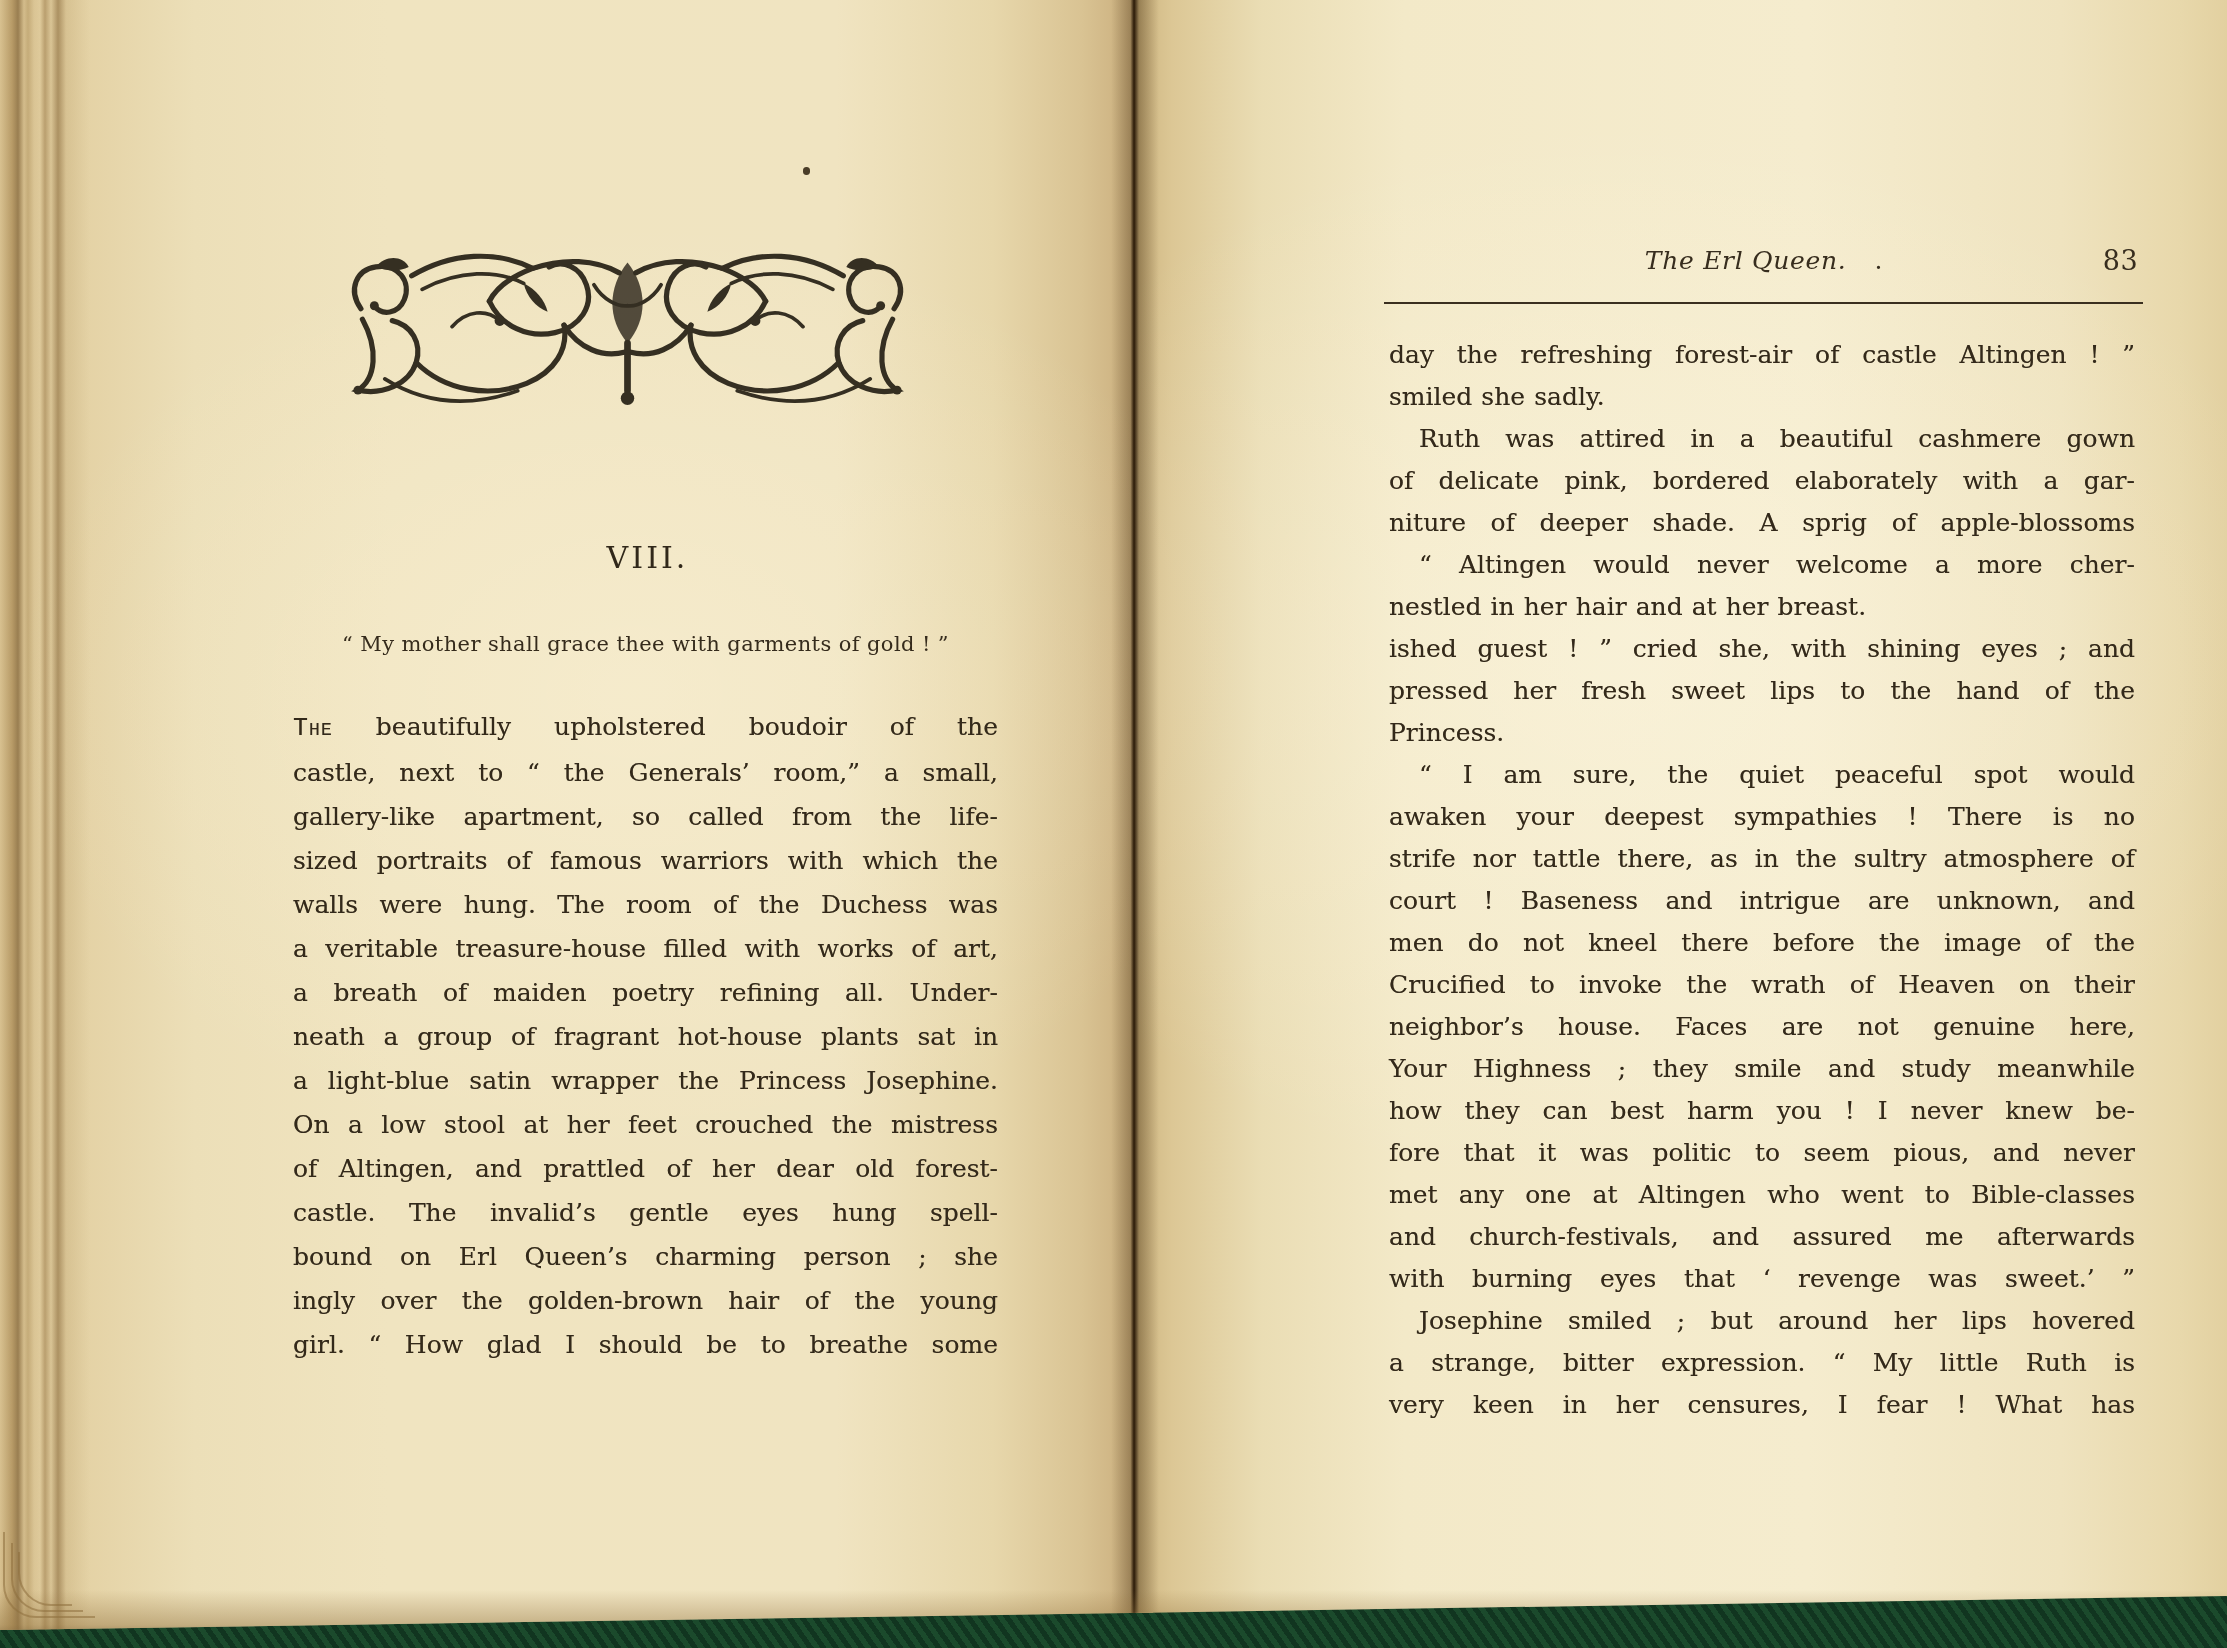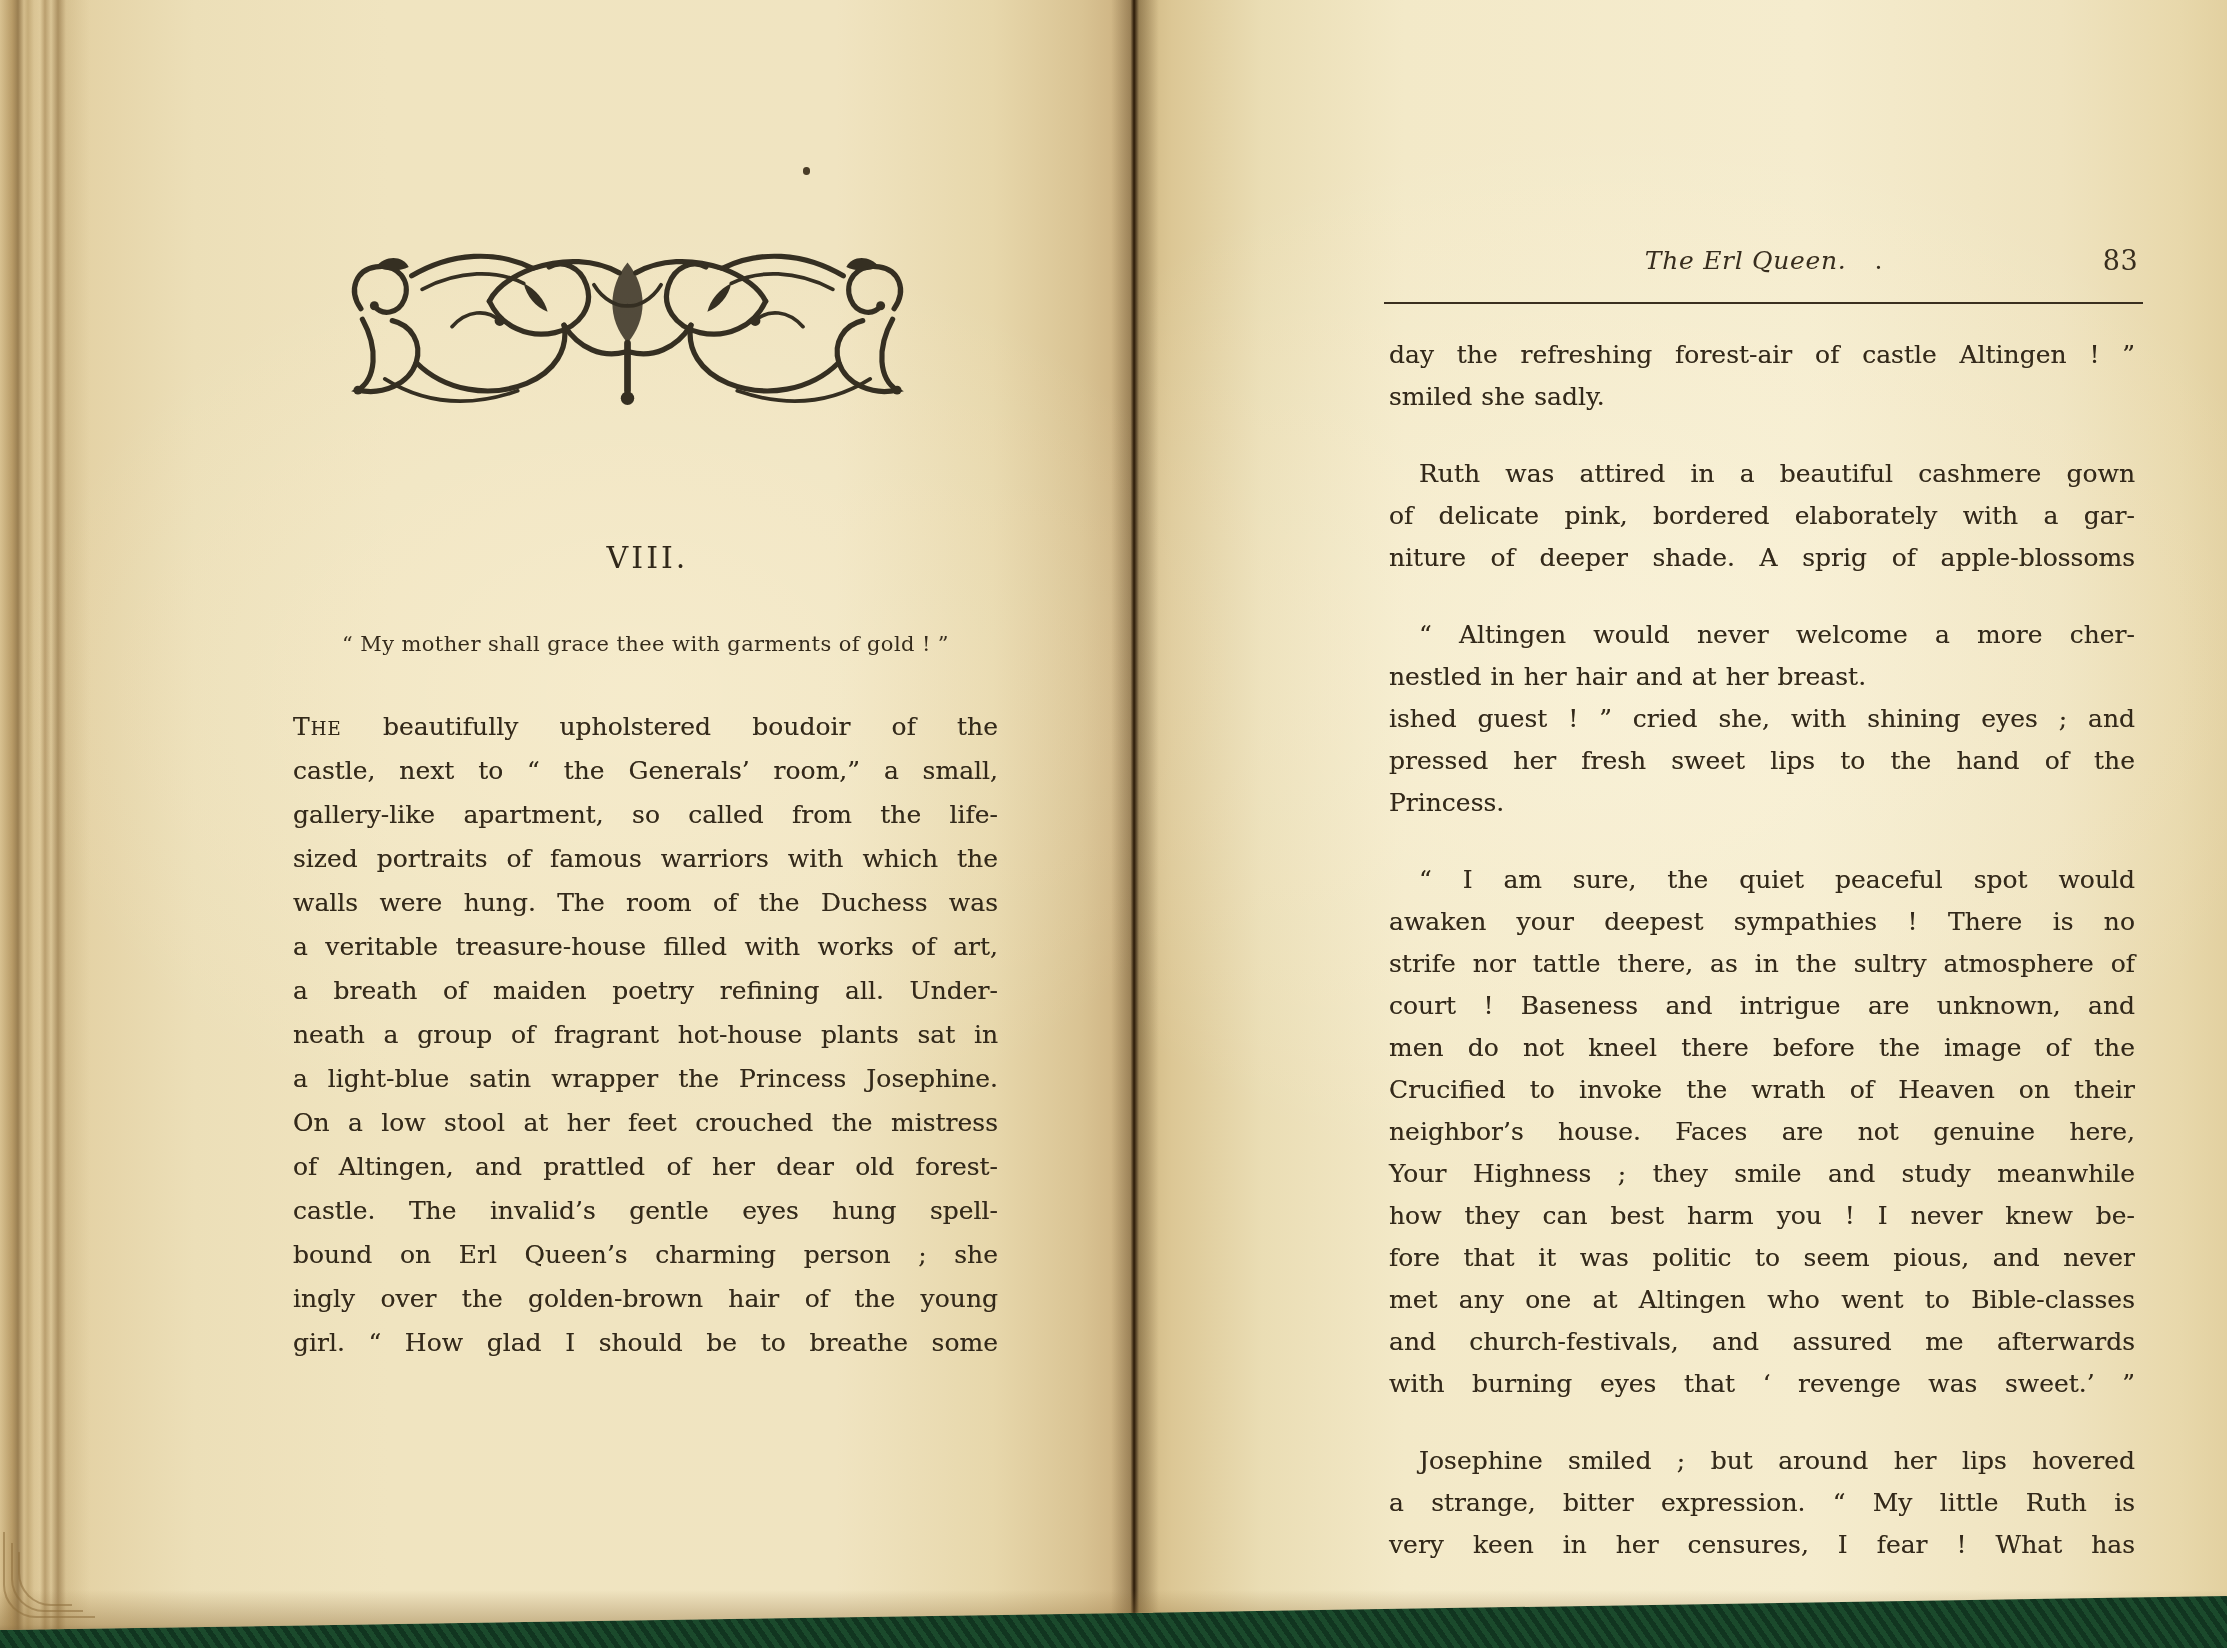--- a/index.html
+++ b/index.html
@@ -69,24 +69,24 @@
   .chapter{position:absolute;left:295px;top:540px;width:705px;text-align:center;
     font-size:30px;letter-spacing:3px;color:#31281a;}
   .epigraph{position:absolute;left:265px;top:632px;width:761px;text-align:center;
     font-size:21px;letter-spacing:0.4px;color:#352b1c;}
   .textblock{color:#33291a;font-size:25px;}
   .textblock .line{
     text-align:justify;text-align-last:justify;word-spacing:1.1px;
     text-shadow:0 0 0.4px rgba(40,30,15,.45);
   }
   .textblock .line.end{text-align-last:left;}
-  .textblock .line.indent{text-indent:30px;margin-top:35px;}
+  .textblock .line.indent{text-indent:30px;}
   .lefttext{position:absolute;left:293px;top:705px;width:705px;}
   .lefttext .line{line-height:44px;}
-  .lead-caps{font-variant:small-caps;letter-spacing:1.1px;}
+  .lead-caps{font-variant:small-caps;letter-spacing:1.1px;font-family:Liberation Mono, monospace;}
   
   .runhead{position:absolute;left:250px;top:246px;width:758px;height:36px;color:#372d1e;}
   .runhead .title-wrap{display:block;text-align:center;font-style:italic;font-size:25px;letter-spacing:0.7px;}
   .runhead .stray{display:inline-block;margin-left:28px;font-style:normal;}
   .runhead .folio{position:absolute;right:4.5px;top:-1.5px;font-size:27px;font-style:normal;letter-spacing:0.7px;}
   .rule{position:absolute;left:249px;top:302px;width:759px;height:2.2px;background:#3a2f1f;}
   .righttext{position:absolute;left:254px;top:334px;width:746px;}
   .righttext .line{line-height:42px;}
 </style>
 </head>

